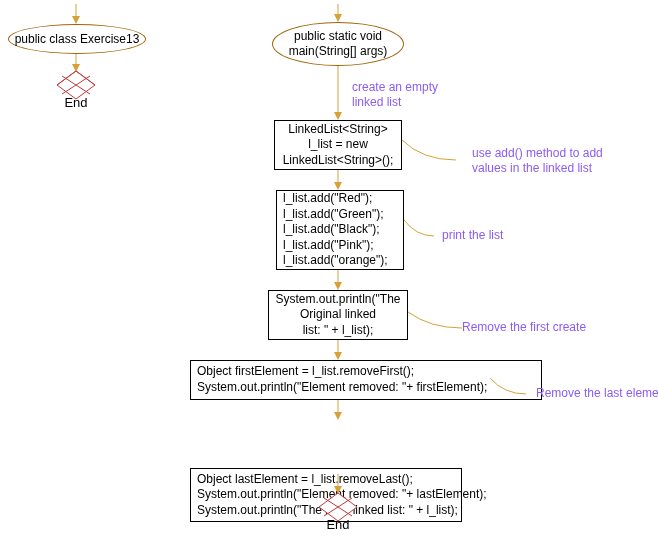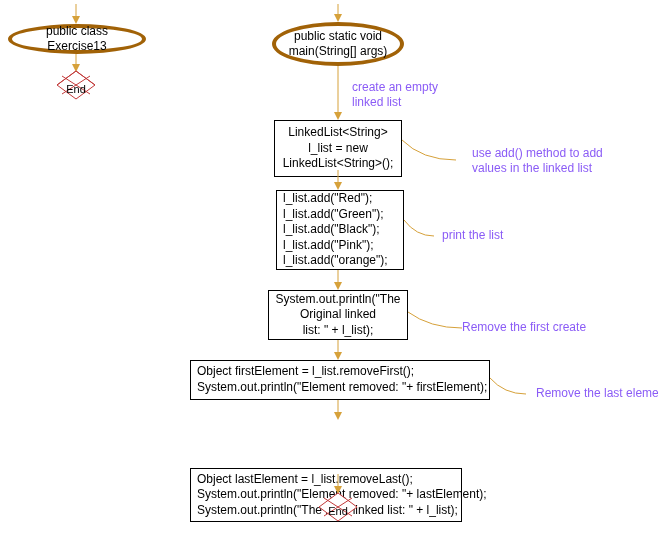--- a/index.html
+++ b/index.html
@@ -13,21 +13,21 @@
   .canvas {
     position: relative;
     width: 658px;
     height: 548px;
   }
   .node {
     position: absolute;
     box-sizing: border-box;
   }
   .ellipse {
-    border: 4px solid #a16207;
+    border: 1px solid #a16207;
     border-radius: 50%;
     background: #fff;
     display: flex;
     align-items: center;
     justify-content: center;
     text-align: center;
     line-height: 1.25;
     padding: 2px 4px;
   }
   .rect {
@@ -46,23 +46,23 @@
     text-align: left;
   }
   .end-diamond {
     position: absolute;
     width: 40px;
     height: 30px;
   }
   .end-diamond svg { display:block; }
   .end-diamond .lbl {
     position: absolute;
-    left: 0; top: 4px; width: 100%; height: 100%;
+    left: 0; top: 17px; width: 100%; height: 100%;
     display: flex; align-items: center; justify-content: center;
-    font-size: 11px;
+    font-size: 13px;
   }
   .annot {
     position: absolute;
     color: #8b5cf6;
     line-height: 1.25;
     white-space: pre;
   }
   .arrow {
     position: absolute;
     pointer-events: none;
@@ -120,21 +120,21 @@
   <div class="arrow" style="left:332px; top:66px;">
     <svg width="12" height="54">
       <line x1="6" y1="0" x2="6" y2="46" stroke="#d6a13a" stroke-width="1"></line>
       <polygon points="6,54 2,46 10,46" fill="#d6a13a"></polygon>
     </svg>
   </div>
 
   <div class="annot" style="left:352px; top:80px;">create an empty
 linked list</div>
 
-  <div class="node rect" style="left:274px; top:120px; width:128px; height:57px;">
+  <div class="node rect" style="left:274px; top:120px; width:128px; height:50px;">
     <span>LinkedList&lt;String&gt;
 l_list = new
 LinkedList&lt;String&gt;();</span>
   </div>
 
   <div class="arrow" style="left:402px; top:136px;">
     <svg width="54" height="30">
       <path d="M54,24 Q20,24 0,4" fill="none" stroke="#d6a13a" stroke-width="1"></path>
     </svg>
   </div>
@@ -186,21 +186,21 @@
 
   <div class="annot" style="left:462px; top:320px;">Remove the first create</div>
 
   <div class="arrow" style="left:332px; top:340px;">
     <svg width="12" height="20">
       <line x1="6" y1="0" x2="6" y2="12" stroke="#d6a13a" stroke-width="1"></line>
       <polygon points="6,20 2,12 10,12" fill="#d6a13a"></polygon>
     </svg>
   </div>
 
-  <div class="node rect left" style="left:190px; top:360px; width:300px; height:40px;">
+  <div class="node rect left" style="left:190px; top:360px; width:352px; height:40px;">
     <span>Object firstElement = l_list.removeFirst();
 System.out.println("Element removed: "+ firstElement);</span>
   </div>
 
   <div class="arrow" style="left:490px; top:376px;">
     <svg width="36" height="24">
       <path d="M36,18 Q14,18 0,2" fill="none" stroke="#d6a13a" stroke-width="1"></path>
     </svg>
   </div>
 

